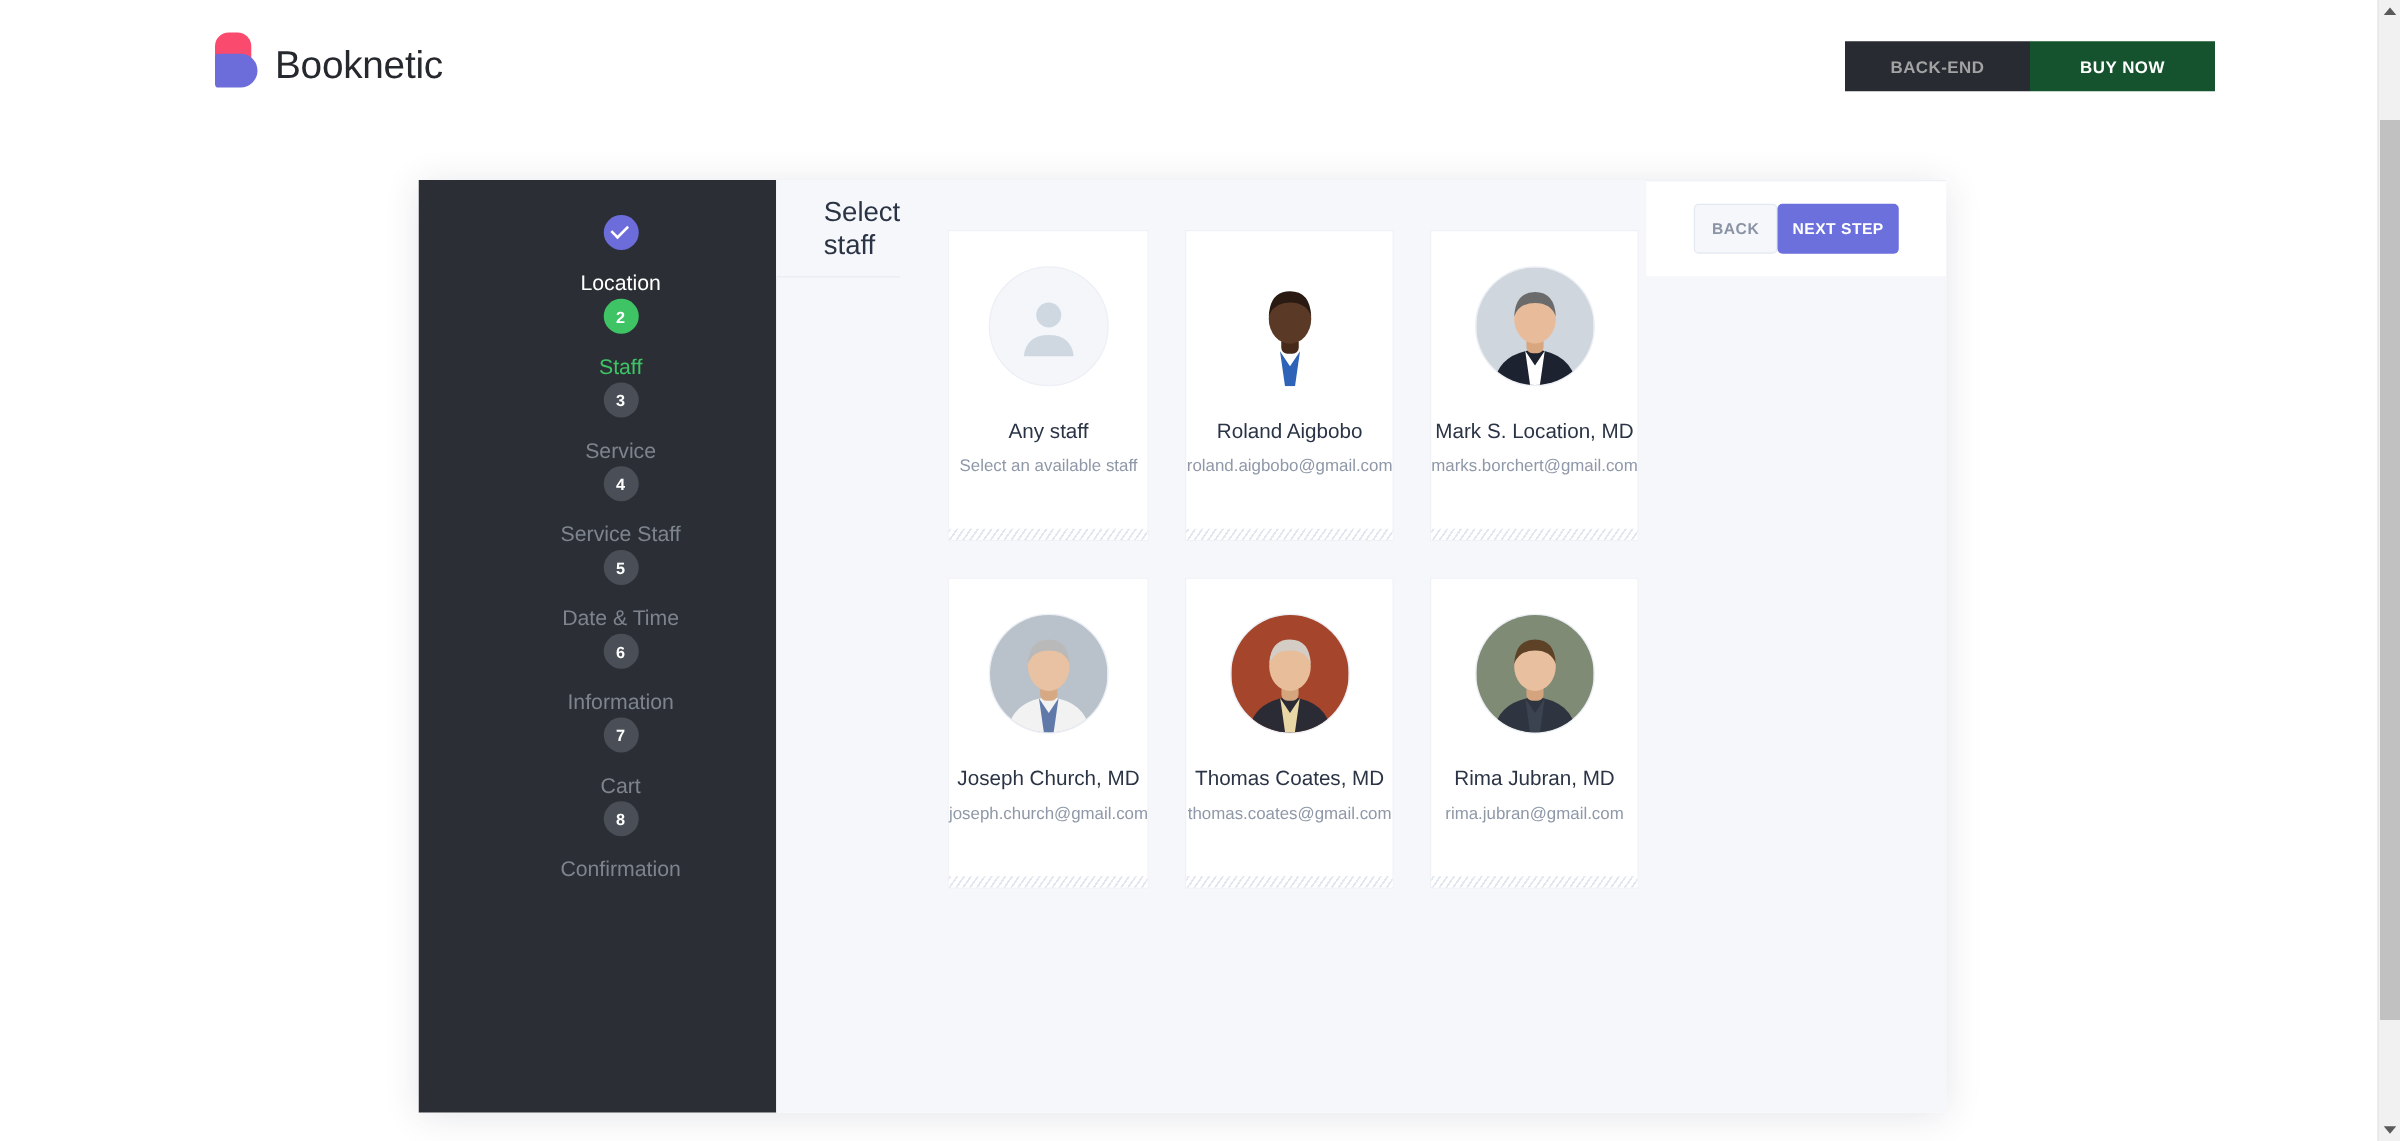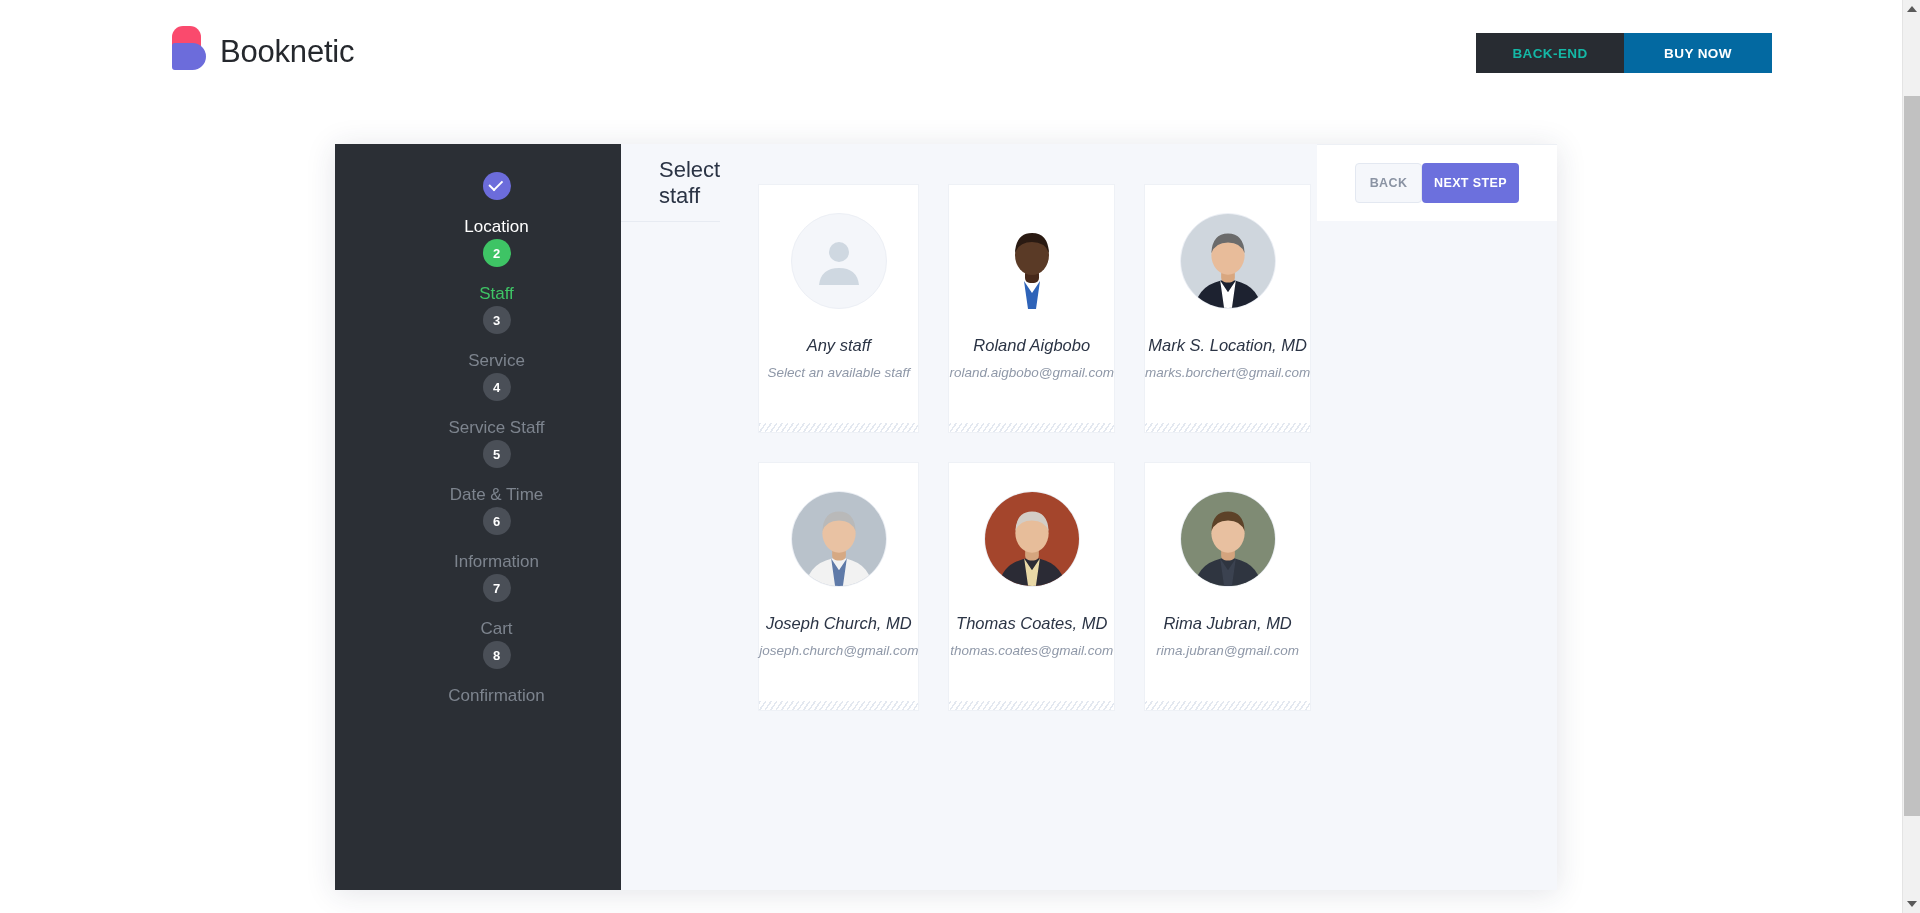--- a/index.html
+++ b/index.html
@@ -65,21 +65,21 @@
   }
   .header-actions {
     position: absolute;
     right: 130px; top: 33px;
     display: flex;
     gap: 0;
   }
   .btn-backend {
     width: 148px; height: 40px;
     background: #282c32;
-    color: #14b8a6;
+    color: #a3a3a3;
     font-size: 13.5px;
     font-weight: 700;
     letter-spacing: 0.4px;
     border: none;
     cursor: pointer;
     display: flex; align-items: center; justify-content: center;
     font-family: "Liberation Sans", sans-serif;
   }
   .btn-buynow {
     width: 148px; height: 40px;
@@ -163,21 +163,20 @@
   }
   .panel-title {
     font-size: 22px;
     color: #2b3445;
     font-weight: 400;
   }
   .panel-body {
     flex: 1;
     overflow: hidden;
     padding: 40px 38px 0 38px;
-    font-style: italic;
   }
   .grid {
     display: grid;
     grid-template-columns: repeat(3, 1fr);
     gap: 29px;
   }
   .staff-card {
     background: #ffffff;
     height: 249px;
     border: 1px solid #eef1f6;
@@ -305,21 +304,21 @@
     <div class="site-header">
       <div class="brand">
         <div class="brand-mark">
           <div class="top" style="background: rgb(250, 74, 109);"></div>
           <div class="bot" style="background: rgb(108, 108, 219);"></div>
         </div>
         <div class="brand-name">Booknetic</div>
       </div>
       <div class="header-actions">
         <button class="btn-backend" style="background: rgb(40, 44, 50);">BACK-END</button>
-        <button class="btn-buynow" style="background: #0369a1;">BUY NOW</button>
+        <button class="btn-buynow" style="background: #14532d;">BUY NOW</button>
       </div>
     </div>
 
     <div class="booking">
 
       <div class="steps" id="steps-host">
           <div class="step done">
             <div class="step-badge" style="background: rgb(108, 108, 219);">
               <div class="check"></div>
             </div>

